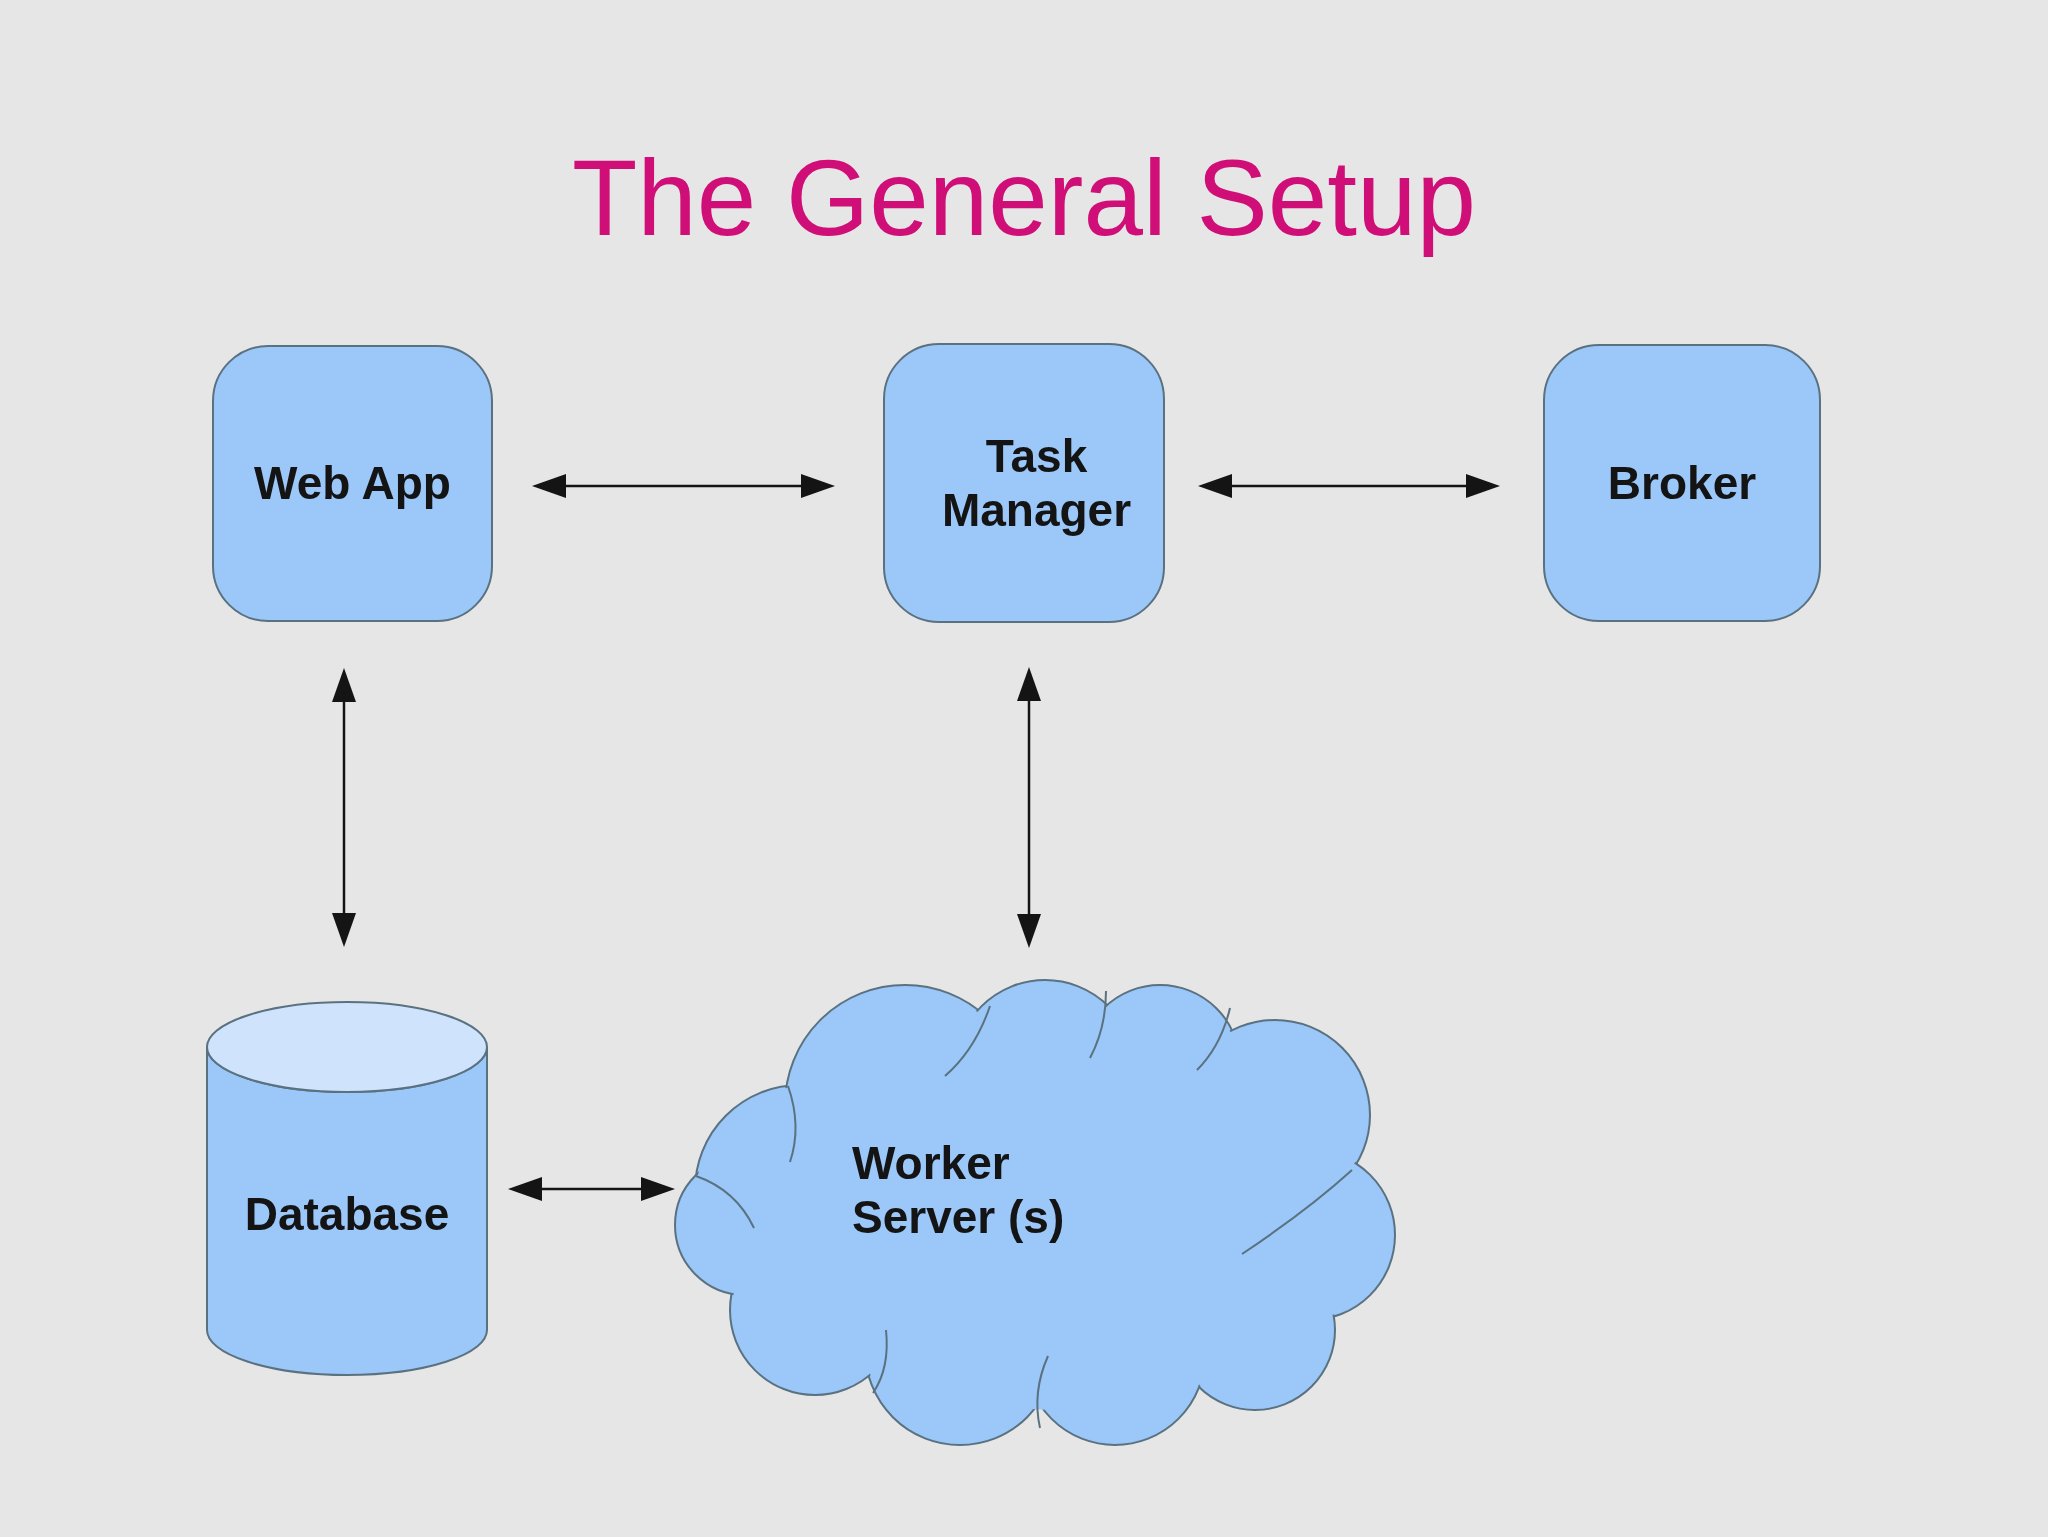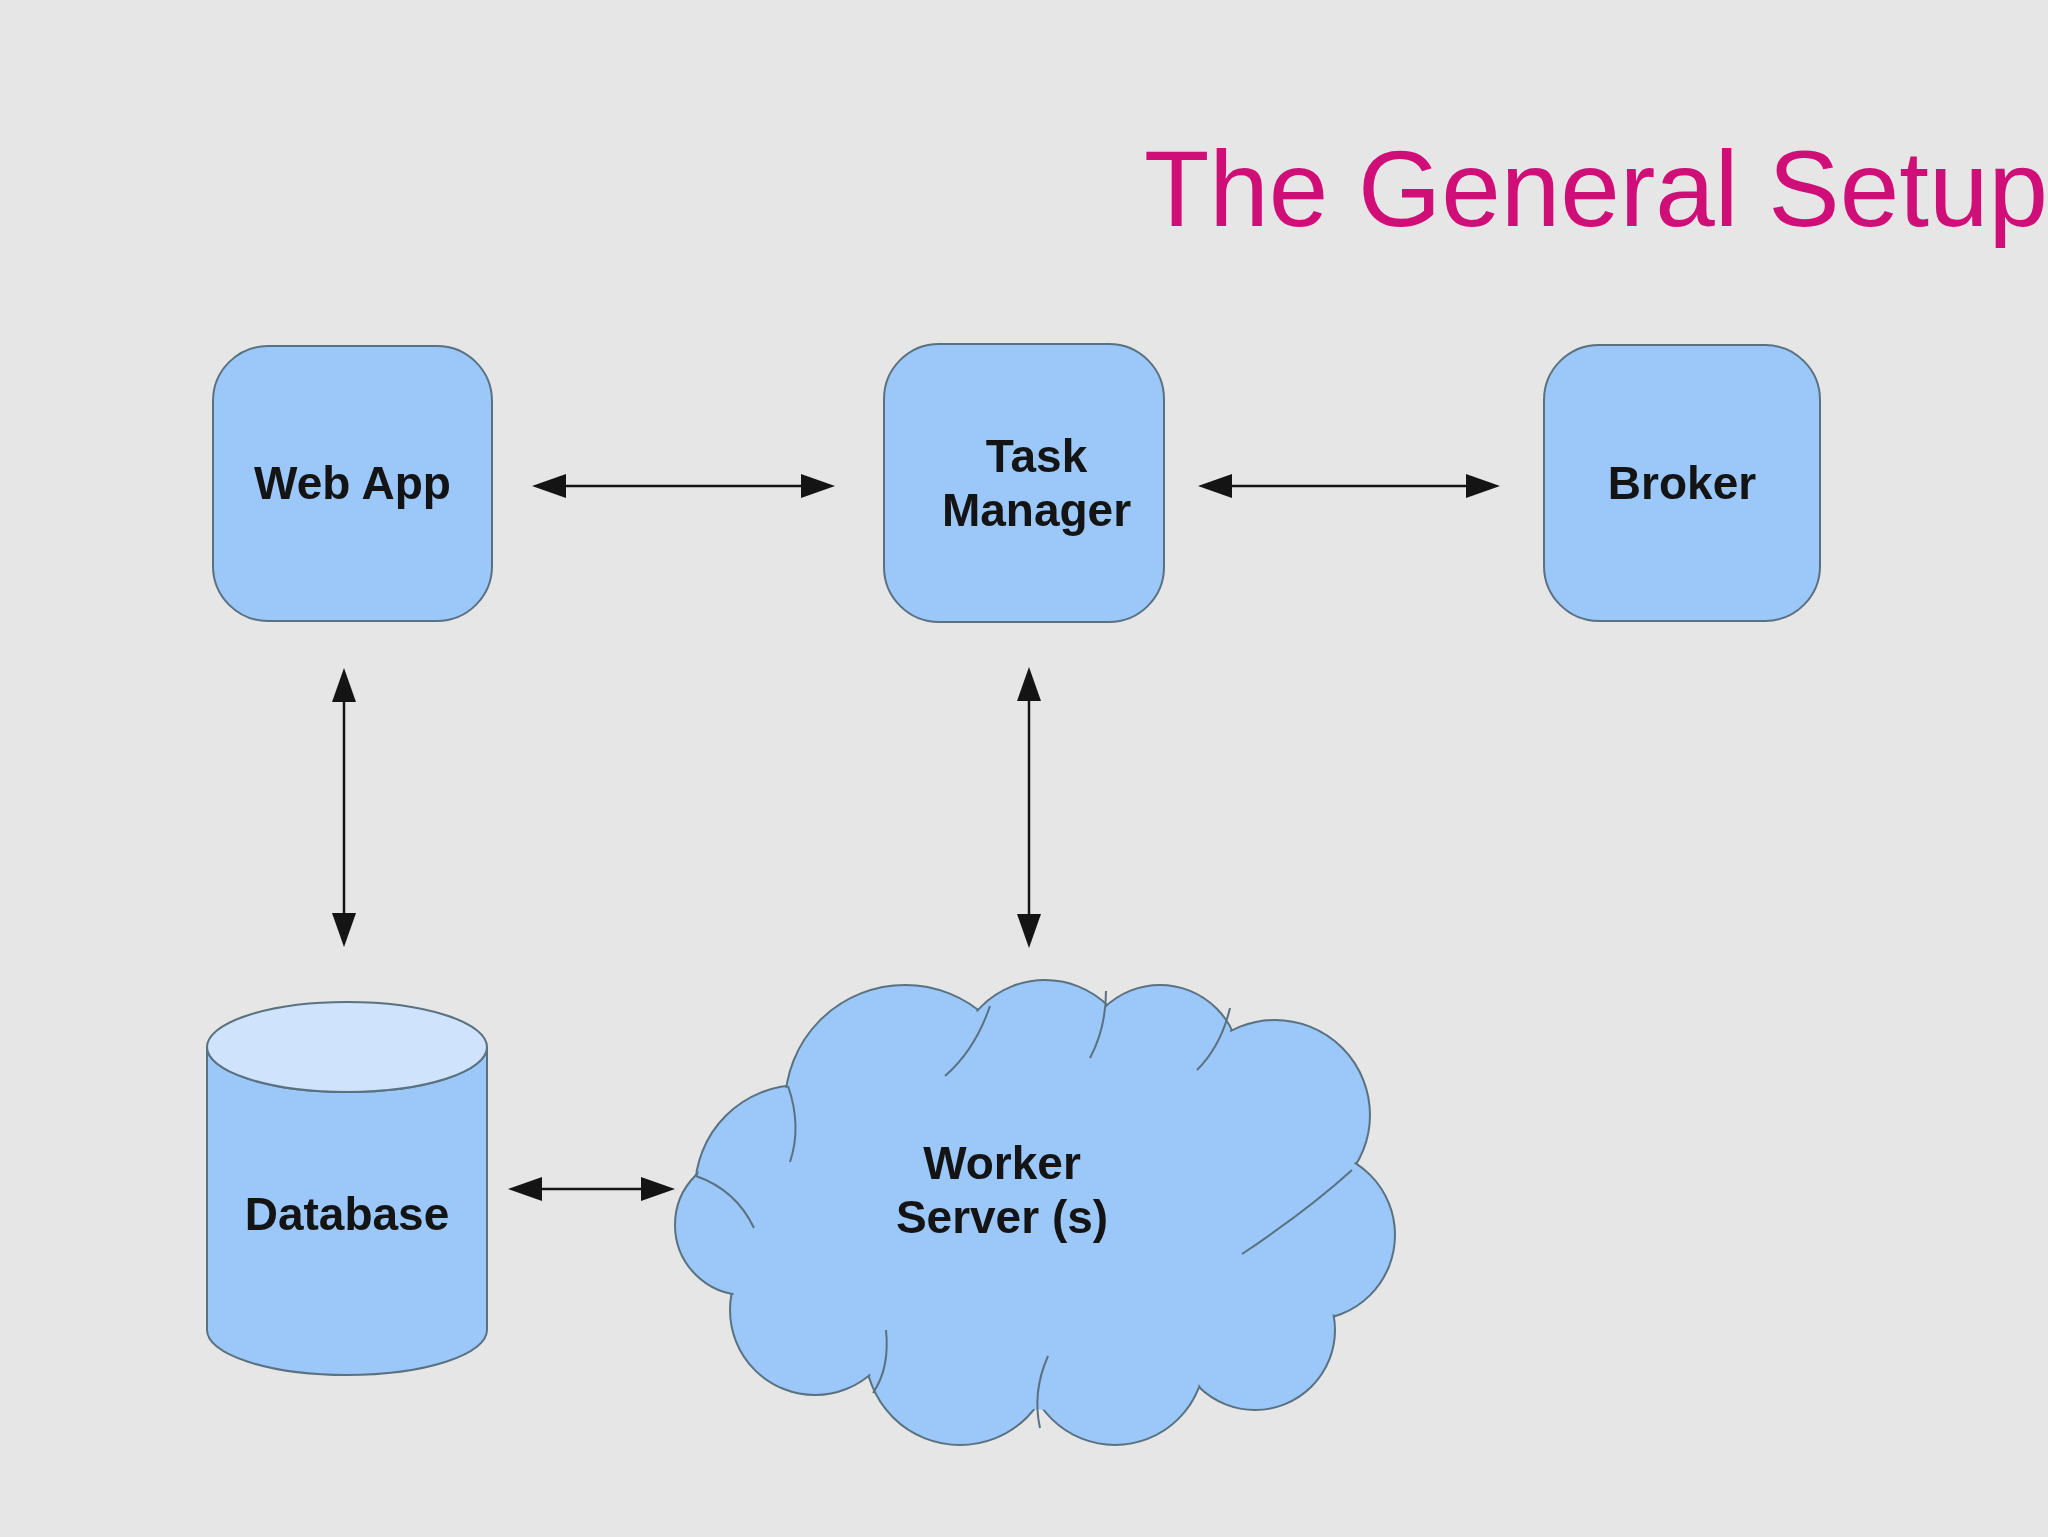--- a/index.html
+++ b/index.html
@@ -21,22 +21,22 @@
     position: relative;
     width: 2048px;
     height: 1537px;
     background: var(--background);
     overflow: hidden;
   }
   .title {
     position: absolute;
     left: 0;
     right: 0;
-    top: 120px;
-    text-align: right;
+    top: 129px;
+    text-align: center;
     font-size: 107px;
     font-weight: 400;
     line-height: 1.3;
     color: var(--title-color);
     white-space: nowrap;
   }
   .diagram-layer {
     position: absolute;
     left: 0;
     top: 0;
@@ -59,21 +59,21 @@
     padding: 0 20px;
   }
   .node-web-app   { left: 212px;  top: 345px; width: 281px; height: 277px; align-items: center; }
   .node-task-mgr  { left: 883px;  top: 343px; width: 282px; height: 280px; padding-left: 45px; }
   .node-broker    { left: 1543px; top: 344px; width: 278px; height: 278px; }
   .shape-label {
     position: absolute;
     display: flex;
     align-items: center;
     justify-content: center;
-    text-align: center;
+    text-align: left;
     color: var(--label-color);
     font-size: 46px;
     font-weight: 700;
     line-height: 1.18;
   }
   .label-database { left: 207px; top: 1186px; width: 280px; height: 56px; }
   .label-workers  { left: 852px; top: 1128px; width: 300px; height: 124px; }
   .lobe        { fill: var(--node-fill); stroke: var(--node-border); stroke-width: 2; }
   .lobe-fill   { fill: var(--node-fill); stroke: none; }
   .cloud-stub  { fill: none; stroke: var(--node-border); stroke-width: 2; }

